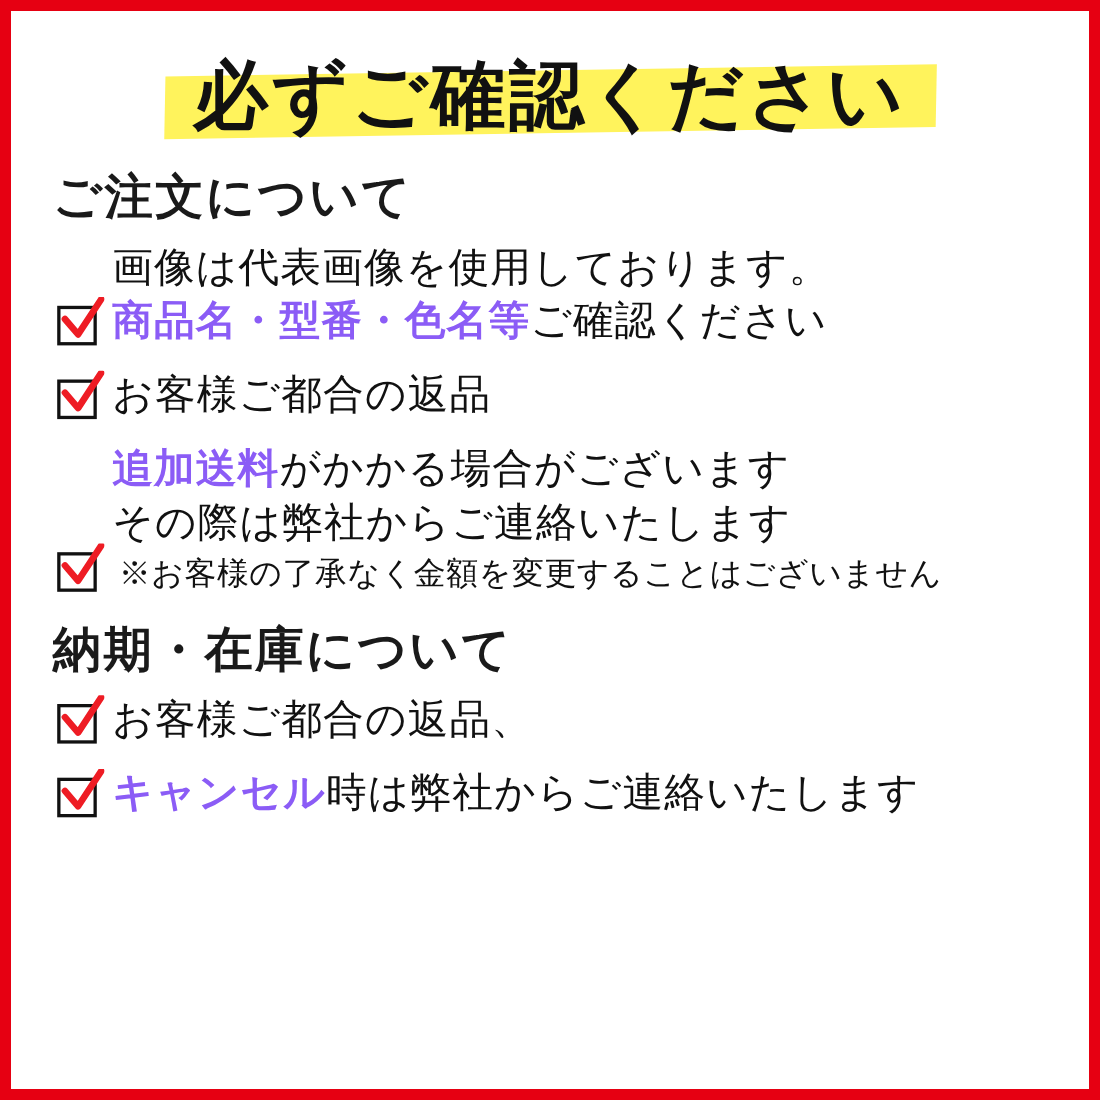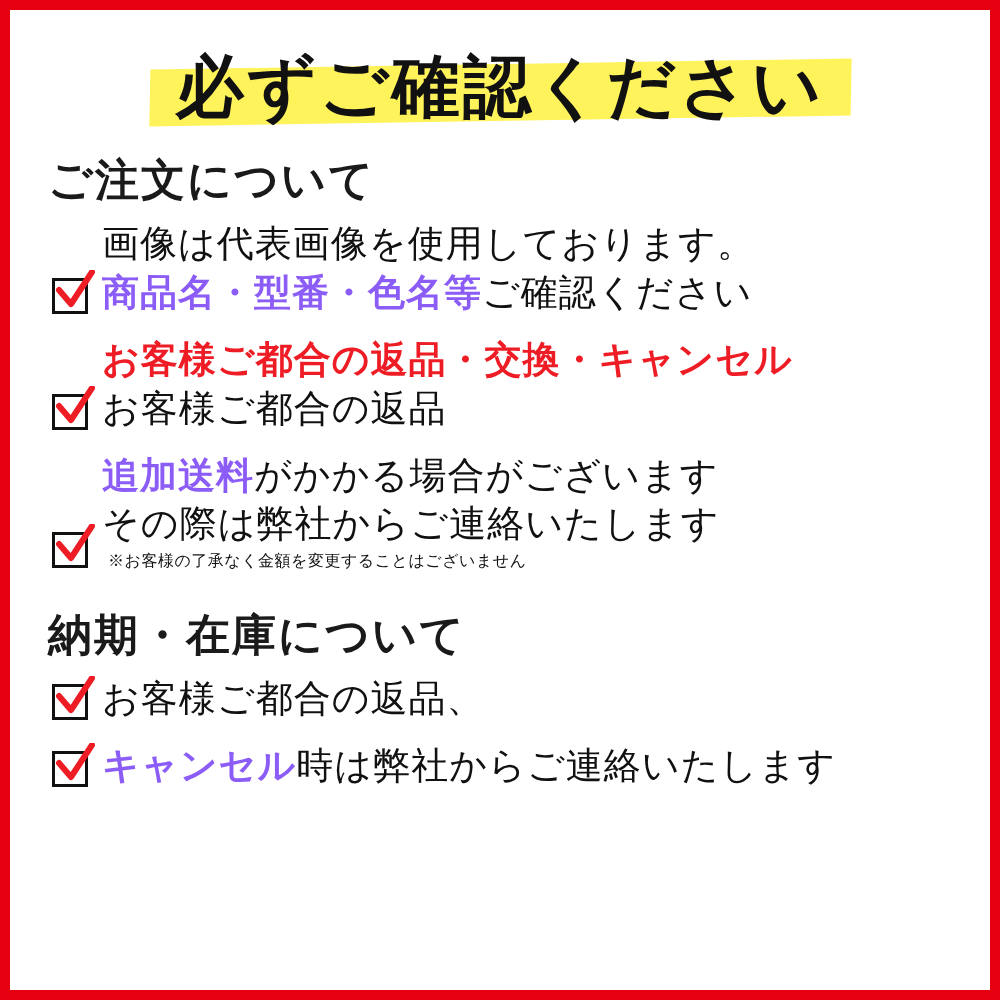--- a/index.html
+++ b/index.html
@@ -70,21 +70,21 @@
   .section-head {
     font-size: 44px;
     font-weight: bold;
     color: #1a1a1a;
     letter-spacing: 2px;
     margin: 6px 0 10px 4px;
     line-height: 1.2;
     font-family: Liberation Mono, monospace;
   }
   .section-head.second {
-    margin-top: 40px;
+    margin-top: 26px;
   }
 
   
   .item {
     display: flex;
     align-items: flex-end;
     margin: 0 0 18px 0;
   }
   .check {
     flex: 0 0 auto;
@@ -121,21 +121,21 @@
   }
   .line .red {
     color: #8b5cf6;
     font-weight: bold;
   }
   .line.allred {
     color: #ee1c24;
     font-weight: bold;
   }
   .note {
-    font-size: 16px;
+    font-size: 29px;
     letter-spacing: 0.5px;
     color: #111111;
     margin: 2px 0 0 6px;
     white-space: nowrap;
   }
 </style>
 </head>
 <body>
 
 <div class="frame-top"></div>
@@ -166,21 +166,20 @@
         </div>
       </div>
       <div class="item">
         <div class="check">
           <span class="box"></span>
           <svg class="tick" viewBox="0 0 40 44" xmlns="http://www.w3.org/2000/svg">
             <path d="M4 20 L16 34 L37 2" fill="none" stroke="#ee1c24" stroke-width="6" stroke-linecap="round" stroke-linejoin="round"></path>
           </svg>
         </div>
         <div class="item-lines">
-          <div class="line allred"><span>お客様ご都合の返品・交換・キャンセル</span></div>
           <div class="line"><span>お客様ご都合の返品</span></div>
         </div>
       </div>
       <div class="item">
         <div class="check">
           <span class="box"></span>
           <svg class="tick" viewBox="0 0 40 44" xmlns="http://www.w3.org/2000/svg">
             <path d="M4 20 L16 34 L37 2" fill="none" stroke="#ee1c24" stroke-width="6" stroke-linecap="round" stroke-linejoin="round"></path>
           </svg>
         </div>

